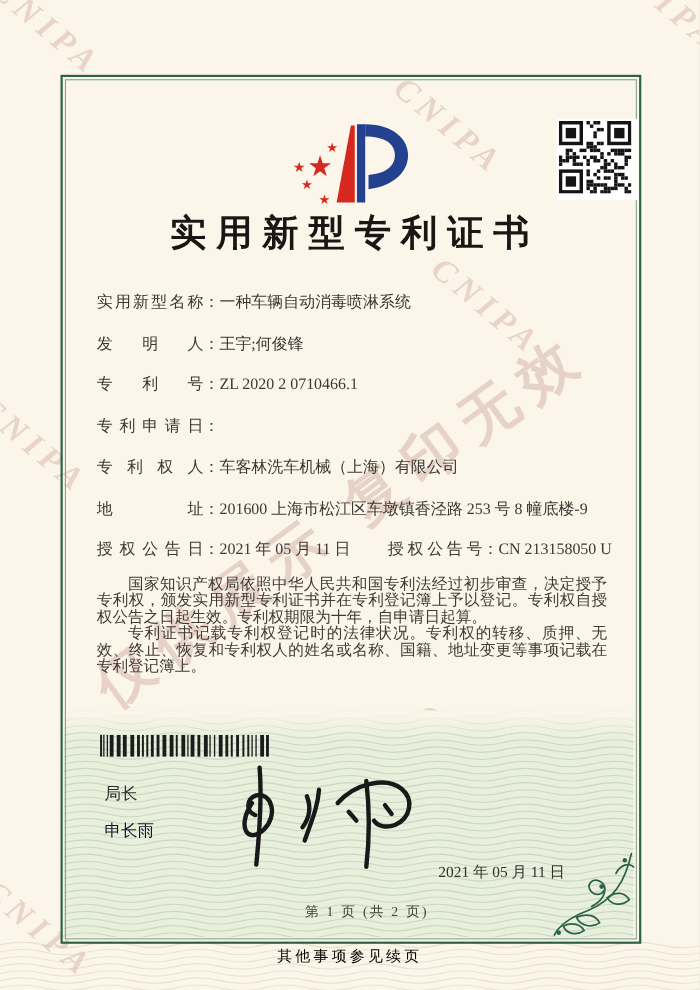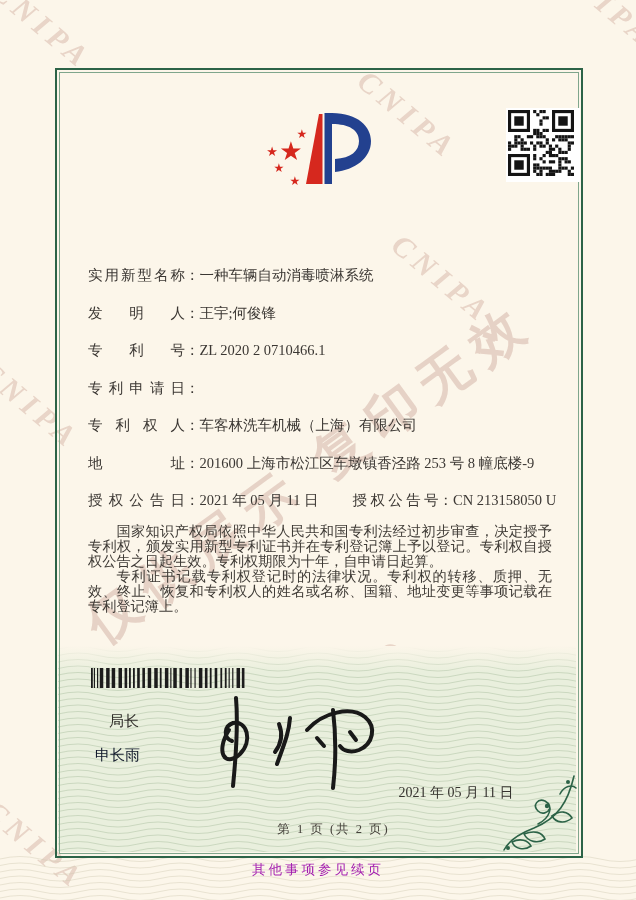--- a/index.html
+++ b/index.html
@@ -38,27 +38,27 @@
   
   .bodytext{position:absolute;left:88px;top:524px;width:464px;font-size:14.2px;line-height:15px;text-align:justify;color:#3e3a35;}
   .bodytext p{margin:0;text-indent:2em;}
   
   .band{position:absolute;left:58px;top:646px;width:518px;height:206px;background:#e9efdd;}
   .band-fade{position:absolute;left:0;top:0;width:100%;height:26px;background:linear-gradient(#fcf6ea,rgba(252,246,234,0));}
   .band svg.waves{position:absolute;left:0;top:0;}
   .bottom-strip{position:absolute;left:0;top:856px;width:636px;height:44px;opacity:.55;}
   
   .barcode{position:absolute;left:90px;top:668px;width:160px;height:20px;}
-  .director-title{position:absolute;left:109px;top:712px;font-size:15px;font-family:Liberation Sans, sans-serif;color:#2e2b28;}
+  .director-title{position:absolute;left:95px;top:712px;font-size:15px;font-family:Liberation Sans, sans-serif;color:#2e2b28;}
   .director-name{position:absolute;left:95px;top:746px;font-size:15px;font-family:"Liberation Sans","DejaVu Sans",sans-serif;color:#0f172a;}
   .signature{position:absolute;left:195px;top:690px;width:200px;height:104px;}
   .issue-date{position:absolute;left:378px;top:784px;width:156px;text-align:center;font-size:14px;color:#35322e;}
   .ornament{position:absolute;left:498px;top:772px;width:80px;height:82px;}
   .page-num{position:absolute;left:0;right:0;top:821px;text-align:center;font-size:12.5px;letter-spacing:2px;color:#44403a;margin-left:31px;}
-  .foot-note{position:absolute;left:0;right:0;top:861px;text-align:center;font-size:13.5px;letter-spacing:3px;color:#a21caf;}
+  .foot-note{position:absolute;left:0;right:0;top:861px;text-align:center;font-size:13.5px;letter-spacing:3px;color:#000000;}
 </style>
 </head>
 <body>
 
 <div class="page">
 
   <div class="wm wm-cnipa" style="left:-18px;top:8px">CNIPA</div>
   <div class="wm wm-cnipa" style="left:545px;top:-14px">CNIPA</div>
   <div class="wm wm-cnipa" style="left:348px;top:98px">CNIPA</div>
   <div class="wm wm-cnipa" style="left:382px;top:262px">CNIPA</div>
@@ -220,20 +220,21 @@
         <rect x="6.285714285714286" y="6.285714285714286" width="9.428571428571429" height="9.428571428571429" fill="#141414"></rect>
         <rect x="44" y="0" width="22" height="22" fill="#141414"></rect>
         <rect x="47.14285714285714" y="3.142857142857143" width="15.714285714285714" height="15.714285714285714" fill="#ffffff"></rect>
         <rect x="50.285714285714285" y="6.285714285714286" width="9.428571428571429" height="9.428571428571429" fill="#141414"></rect>
         <rect x="0" y="44" width="22" height="22" fill="#141414"></rect>
         <rect x="3.142857142857143" y="47.14285714285714" width="15.714285714285714" height="15.714285714285714" fill="#ffffff"></rect>
         <rect x="6.285714285714286" y="50.285714285714285" width="9.428571428571429" height="9.428571428571429" fill="#141414"></rect>
       </svg>
   </div>
 
+  <div class="title">实用新型专利证书</div>
 
   <div class="fields">
     <div class="frow">
       <span class="flabel">实用新型名称</span>
         <span class="fcolon">：</span>
         <span class="fvalue">一种车辆自动消毒喷淋系统</span>
     </div>
     <div class="frow">
       <span class="flabel">发明人</span>
         <span class="fcolon">：</span>

